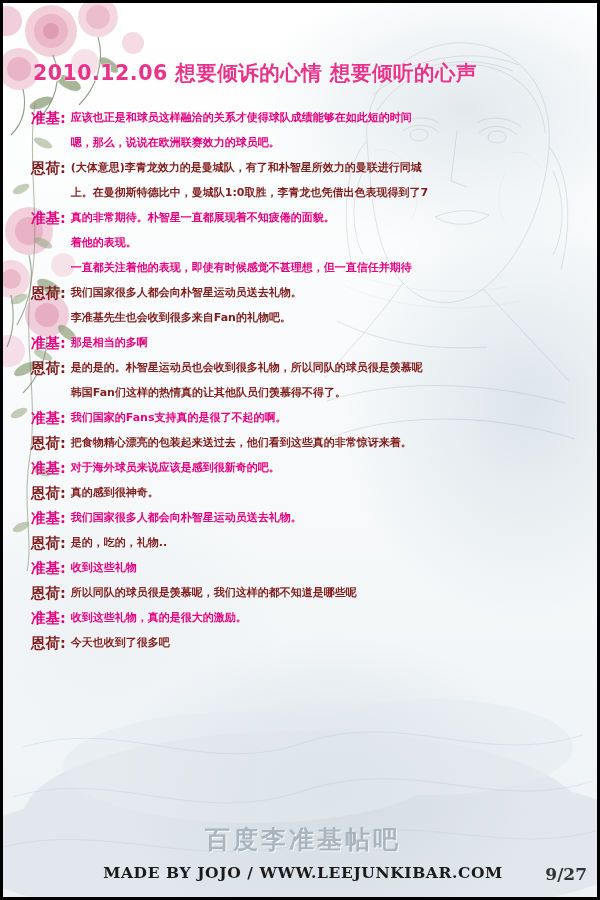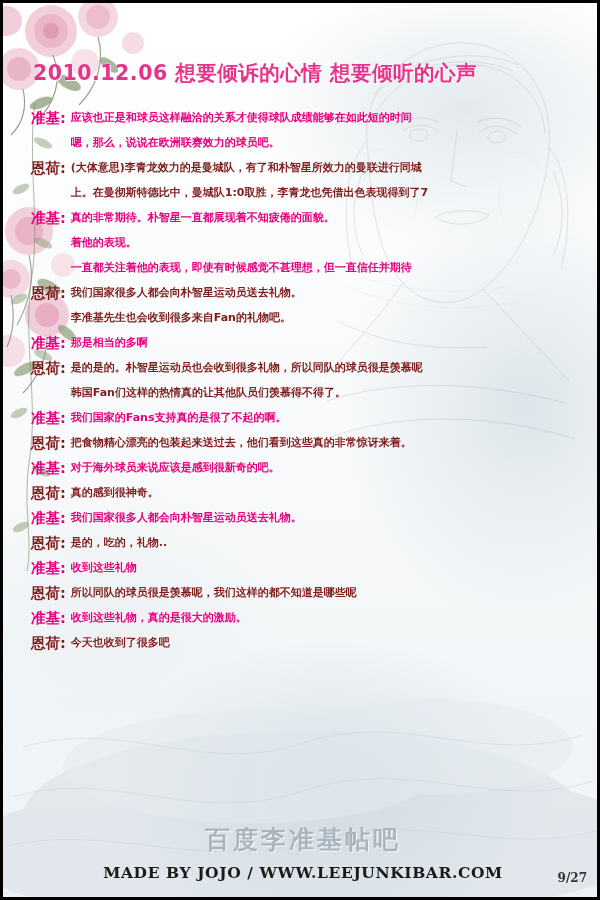--- a/index.html
+++ b/index.html
@@ -154,23 +154,23 @@
     text-align: center;
     font-family: "DejaVu Serif", "Liberation Serif", serif;
     font-size: 15.5px;
     font-weight: bold;
     letter-spacing: 0.6px;
     color: #1a1a1a;
   }
   .footer-page {
     position: absolute;
     right: 16px;
-    top: 8px;
+    top: 1px;
     font-family: "DejaVu Serif", "Liberation Serif", serif;
-    font-size: 12px;
+    font-size: 17px;
     font-weight: bold;
     color: #333333;
   }
 </style>
 </head>
 <body>
 
 <div class="page">
 
   <div class="bg-wash"></div>

